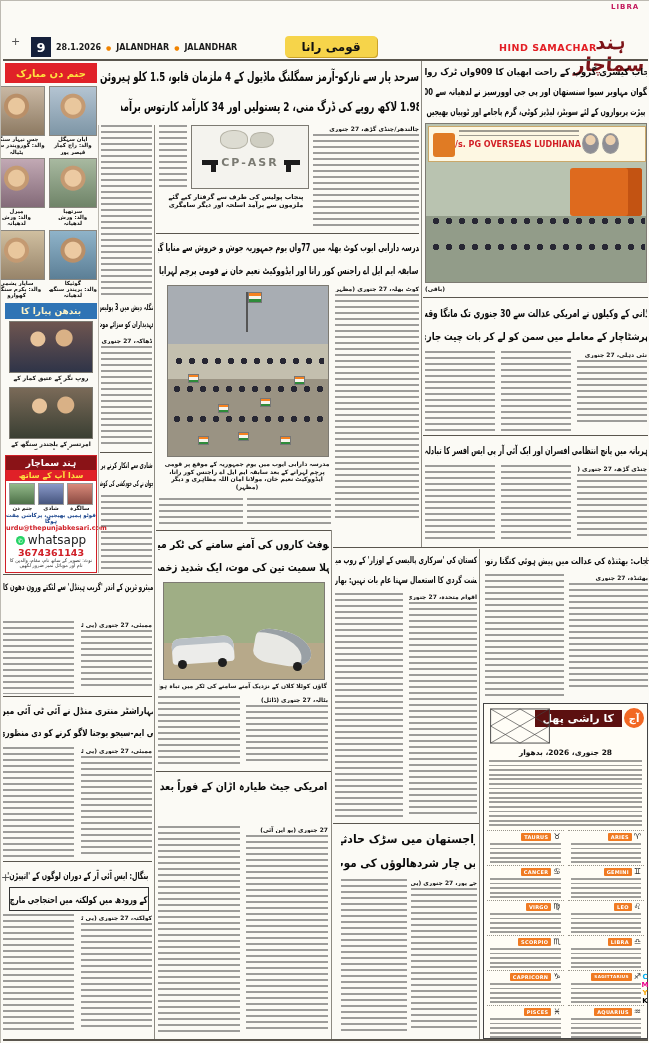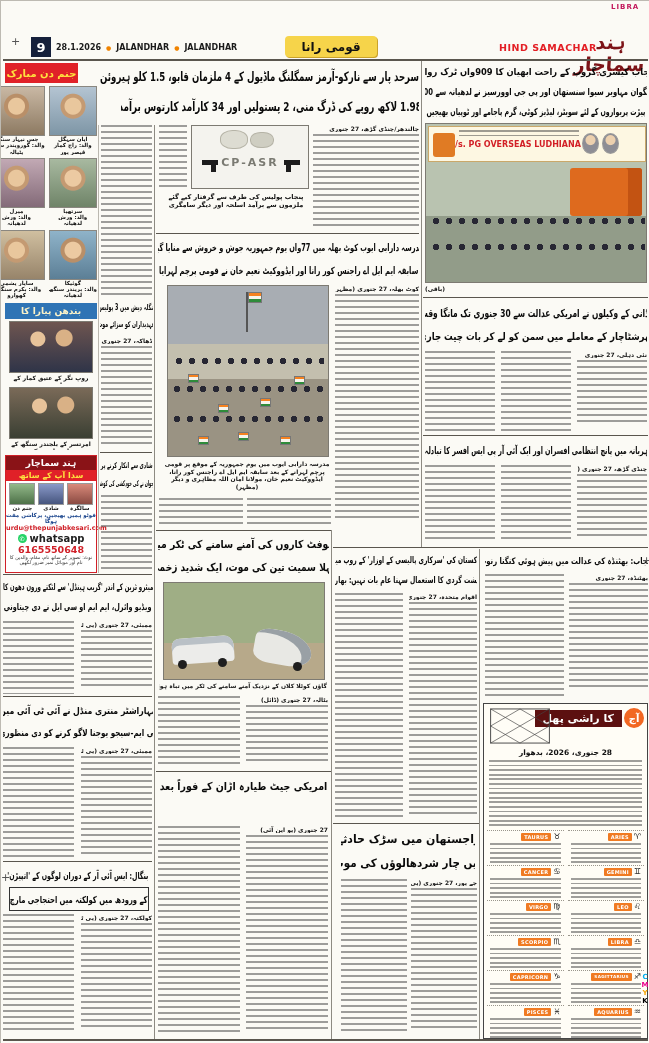--- a/index.html
+++ b/index.html
@@ -45,21 +45,21 @@
     <span style="color:#f08300;font-size:6px">●</span>
     <span>JALANDHAR</span>
     <span style="color:#f08300;font-size:6px">●</span>
     <span>JALANDHAR</span>
   </div>
   <div class="abs ur" style="left:284px;top:35px;width:92px;height:21px;background:#f6d44a;border-radius:4px;box-shadow:1px 1px 0 #caa22a;display:flex;align-items:center;justify-content:center;font-size:12px;font-weight:700">قومی رانا</div>
   <span class="abs" style="left:498px;top:41px;font-size:9.5px;font-weight:700;color:#e31e24;letter-spacing:.5px">HIND SAMACHAR</span>
   <span class="abs ur" style="left:572px;top:30px;width:74px;font-size:19px;font-weight:700;color:#7d1418;text-align:center;transform:skewX(-4deg)">ہند سماچار</span>
   <div class="hrl" style="left:2px;top:58px;width:645px;height:1.5px"></div>
 
-  <div class="abs ur" style="left:4px;top:62px;width:73px;height:20px;background:#e02128;color:#ffe23f;font-size:10px;font-weight:700;display:flex;align-items:center;justify-content:center">جنم دن مبارک</div>
+  <div class="abs ur" style="left:4px;top:62px;width:92px;height:20px;background:#e02128;color:#ffe23f;font-size:10px;font-weight:700;display:flex;align-items:center;justify-content:center">جنم دن مبارک</div>
 
   <div class="abs kidgrid" style="left:3px;top:85px;width:93px">
     <div>
       <div class="kid" style="background:radial-gradient(circle at 50% 40%,#e9c79d 0 8px,#c49a72 9px 12px,transparent 13px),linear-gradient(#b4c4d2,#7e96a6)"></div>
       <div class="namecap">ایان سہگل</div>
       <div class="namecap">والد: راج کمار</div>
       <div class="namecap">قیصر پور</div>
     </div>
     <div>
       <div class="kid" style="background:radial-gradient(circle at 50% 40%,#e9c79d 0 8px,#b98f68 9px 12px,transparent 13px),linear-gradient(#c9b8a4,#8d7a62)"></div>
@@ -113,23 +113,23 @@
         </div>
       <div style="width:26px">
           <div style="height:20px;background:linear-gradient(#93b98a,#4d7148);border:.5px solid #999"></div>
           <div class="namecap">جنم دن</div>
         </div>
     </div>
     <div class="ur" style="font-size:5.5px;font-weight:700;color:#16418a;text-align:center;margin-top:1px">فوٹو ہمیں بھیجیں، پرکاشن مفت ہوگا</div>
     <div style="font-size:6.5px;font-weight:700;color:#d02028;text-align:center">urdu@thepunjabkesari.com</div>
     <div style="display:flex;align-items:center;justify-content:center;gap:3px;margin-top:1px">
       <span style="width:9px;height:9px;border-radius:50%;background:#25d366;color:#fff;font-size:6px;line-height:9px;text-align:center;display:inline-block">✆</span>
-      <span style="font-size:10px;font-weight:700;color:#222">whatsapp</span>
-    </div>
-    <div style="font-size:9.5px;font-weight:700;color:#d02028;text-align:center">6165550648</div>
+      <span style="font-size:12px;font-weight:400;color:#222">whatsapp</span>
+    </div>
+    <div style="font-size:9.5px;font-weight:700;color:#d02028;text-align:center">3674361143</div>
     <div class="ur" style="font-size:4.8px;color:#333;text-align:center;padding:0 2px">نوٹ: تصویر کے ساتھ نام، مقام، والدین کا نام اور موبائل نمبر ضرور لکھیں</div>
   </div>
 
   <div class="bodycol" style="left:100px;top:124px;width:51px;height:170px">
       <div class="sim" style="height:100%"></div>
     </div>
 
   <div class="hl" style="position:absolute;left:99px;top:298px;width:53px;height:17px;font-size:8px">
       <span style="--sx:.6">بنگلہ دیش میں 3 پولیس</span>
     </div>
@@ -148,23 +148,20 @@
   <div class="hl" style="position:absolute;left:99px;top:473px;width:53px;height:18px;font-size:8px">
       <span style="--sx:.45">نوجوان نے کی خودکشی کی کوشش</span>
     </div>
   <div class="bodycol" style="left:100px;top:494px;width:51px;height:78px">
       <div class="sim" style="height:100%"></div>
     </div>
 
   <div class="hrl" style="left:2px;top:573px;width:149px"></div>
   <div class="hl" style="position:absolute;left:2px;top:576px;width:150px;height:20px;font-size:9px">
       <span style="--sx:.6">میٹرو ٹرین کے اندر 'گریب ہینڈل' سے لٹکتے ورون دھون کا</span>
-    </div>
-  <div class="hl" style="position:absolute;left:2px;top:596px;width:150px;height:20px;font-size:9px">
-      <span style="--sx:.72">ویڈیو وائرل، ایم ایم او سی ایل نے دی چیتاونی</span>
     </div>
   <div class="bodycol" style="left:80px;top:620px;width:71px;height:73px">
     <span class="dl">ممبئی، 27 جنوری (پی ٹی آئی)</span>
     <div class="sim" style="height:60px"></div>
   </div>
   <div class="bodycol" style="left:2px;top:620px;width:71px;height:73px">
       <div class="sim" style="height:100%"></div>
     </div>
 
   <div class="hrl" style="left:2px;top:695px;width:149px"></div>

